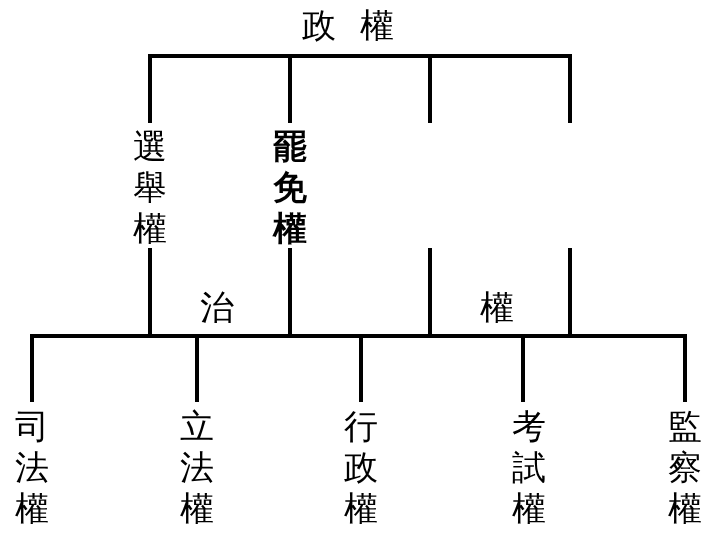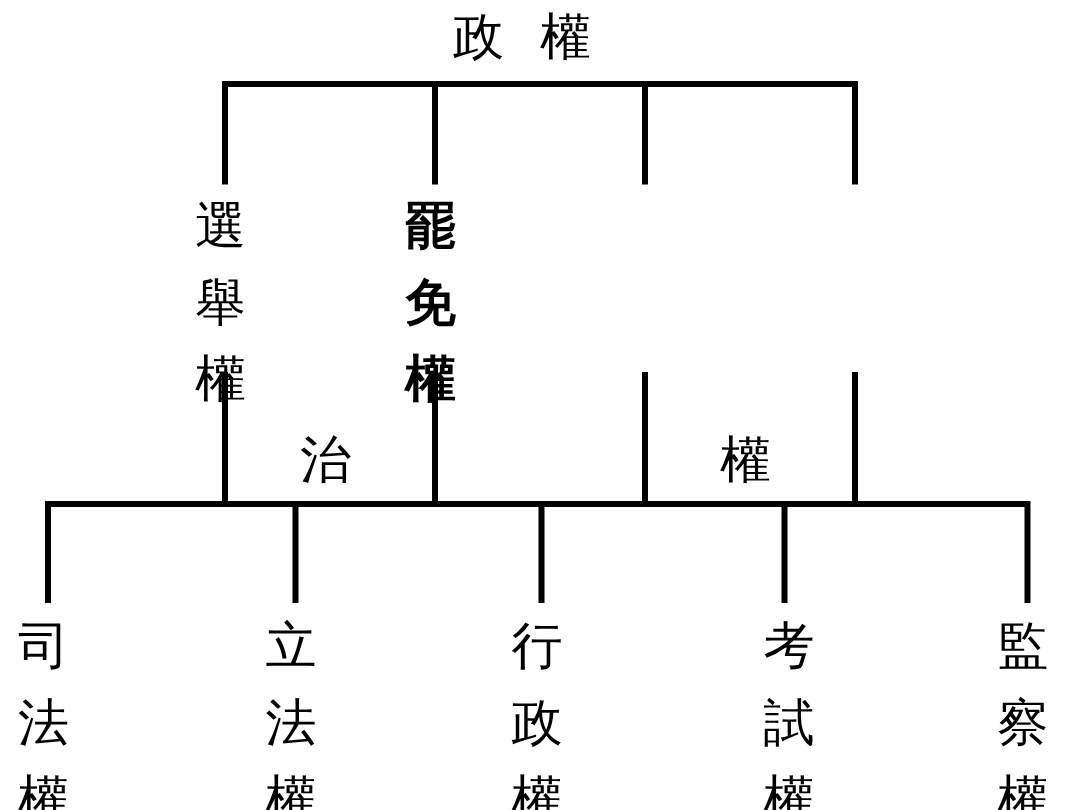--- a/index.html
+++ b/index.html
@@ -8,20 +8,21 @@
     background: var(--background, #ffffff);
   }
   .diagram {
     position: relative;
     width: 720px;
     height: 540px;
     background: var(--background, #ffffff);
     color: var(--text, #000000);
     font-family: "Liberation Serif", "DejaVu Serif", serif;
     overflow: hidden;
+    border-radius: 30px;
   }
   .title {
     position: absolute;
     left: 0;
     top: 8px;
     width: 720px;
     text-align: center;
     font-size: 34px;
     line-height: 36px;
     letter-spacing: 24px;
@@ -30,21 +31,22 @@
   .hline, .vline {
     position: absolute;
     background: var(--line, #000000);
   }
   .hline { height: 4px; }
   .vline { width: 4px; }
   .vlabel {
     position: absolute;
     width: 40px;
     font-size: 34px;
-    line-height: 51px;
+    line-height: 41px;
+    text-align: center;
     word-break: break-all;
     letter-spacing: 0;
   }
   .midchar {
     position: absolute;
     width: 40px;
     font-size: 34px;
     line-height: 34px;
     text-align: center;
   }

